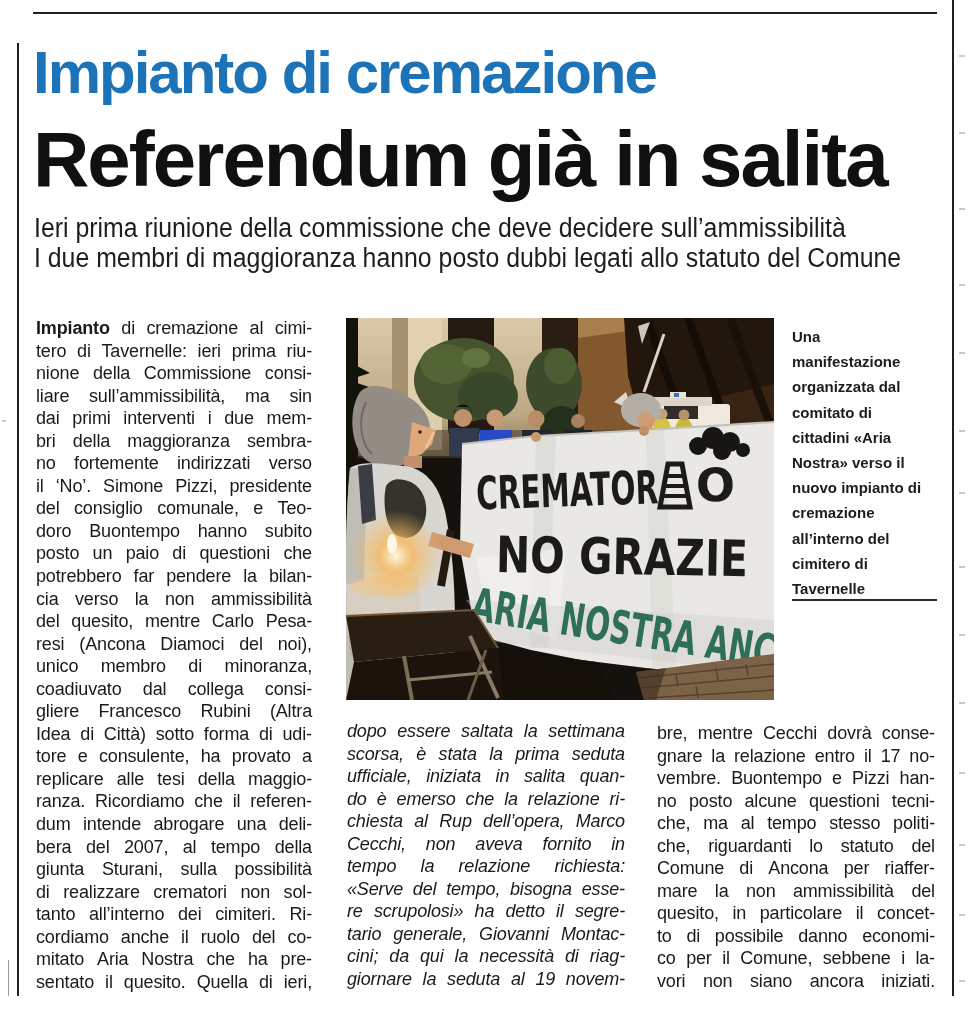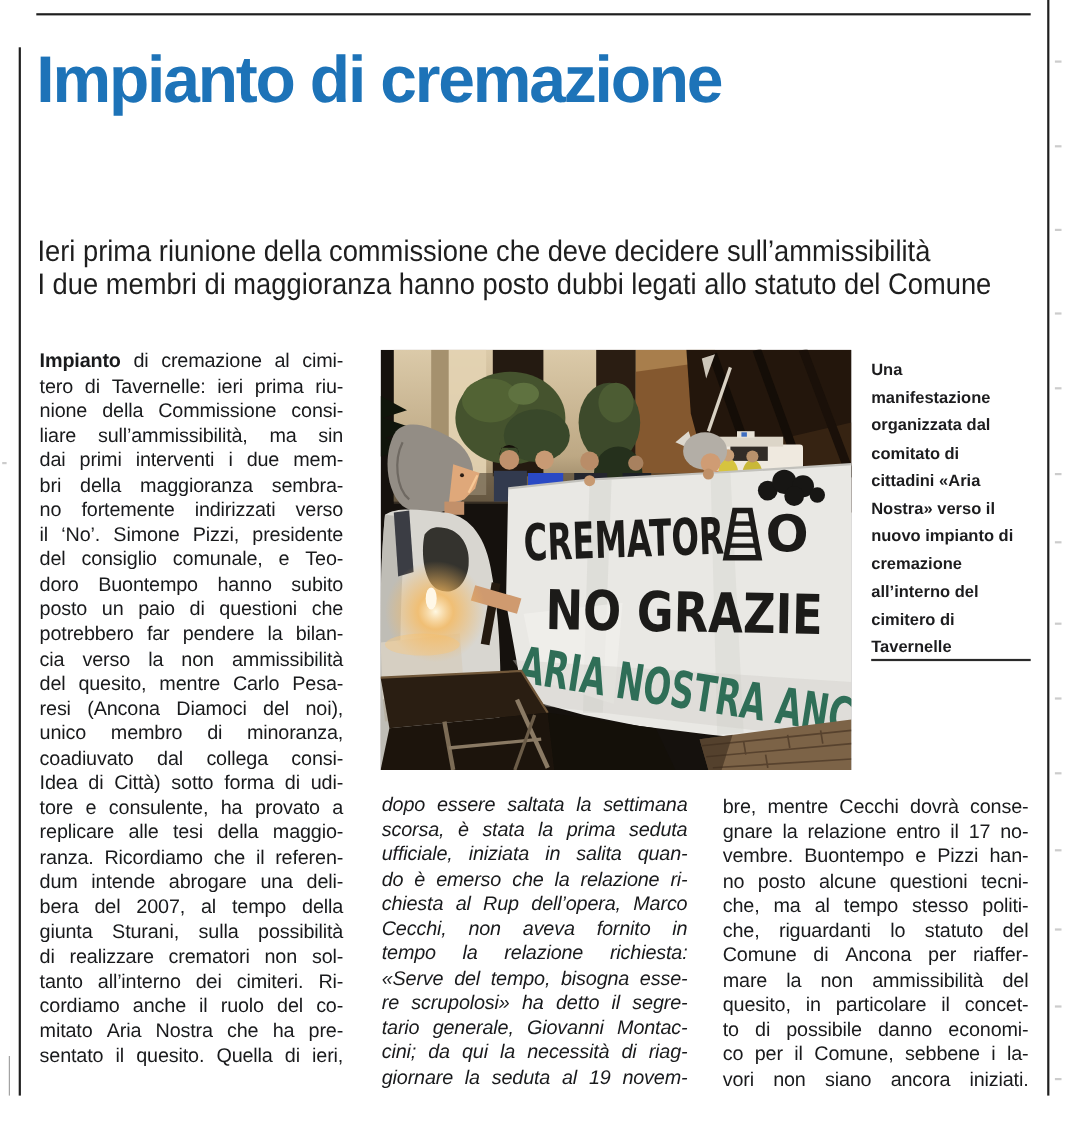--- a/index.html
+++ b/index.html
@@ -45,20 +45,21 @@
   <div class="tick" style="left:959px;top:634px;"></div>
   <div class="tick" style="left:959px;top:702px;"></div>
   <div class="tick" style="left:959px;top:772px;"></div>
   <div class="tick" style="left:959px;top:844px;"></div>
   <div class="tick" style="left:959px;top:914px;"></div>
   <div class="tick" style="left:959px;top:980px;"></div>
   <div class="tick" style="left:2px;top:420px;width:4px;"></div>
   <div class="rule" style="left:8px;top:960px;width:1px;height:36px;background:#9a9a9a;"></div>
 
   <div class="kicker">Impianto di cremazione</div>
+  <div class="headline">Referendum già in salita</div>
   <div class="standfirst">
     <div>Ieri prima riunione della commissione che deve decidere sull’ammissibilità</div>
     <div>I due membri di maggioranza hanno posto dubbi legati allo statuto del Comune</div>
   </div>
 
   <div class="bodycol col1">
       <div class="line">
         <span class="lead">Impianto</span>
         <span>di</span>
         <span>cremazione</span>
@@ -165,20 +166,26 @@
         <span>unico</span>
         <span>membro</span>
         <span>di</span>
         <span>minoranza,</span>
       </div>
       <div class="line">
         <span>coadiuvato</span>
         <span>dal</span>
         <span>collega</span>
         <span>consi-</span>
+      </div>
+      <div class="line">
+        <span>gliere</span>
+        <span>Francesco</span>
+        <span>Rubini</span>
+        <span>(Altra</span>
       </div>
       <div class="line">
         <span>Idea</span>
         <span>di</span>
         <span>Città)</span>
         <span>sotto</span>
         <span>forma</span>
         <span>di</span>
         <span>udi-</span>
       </div>

